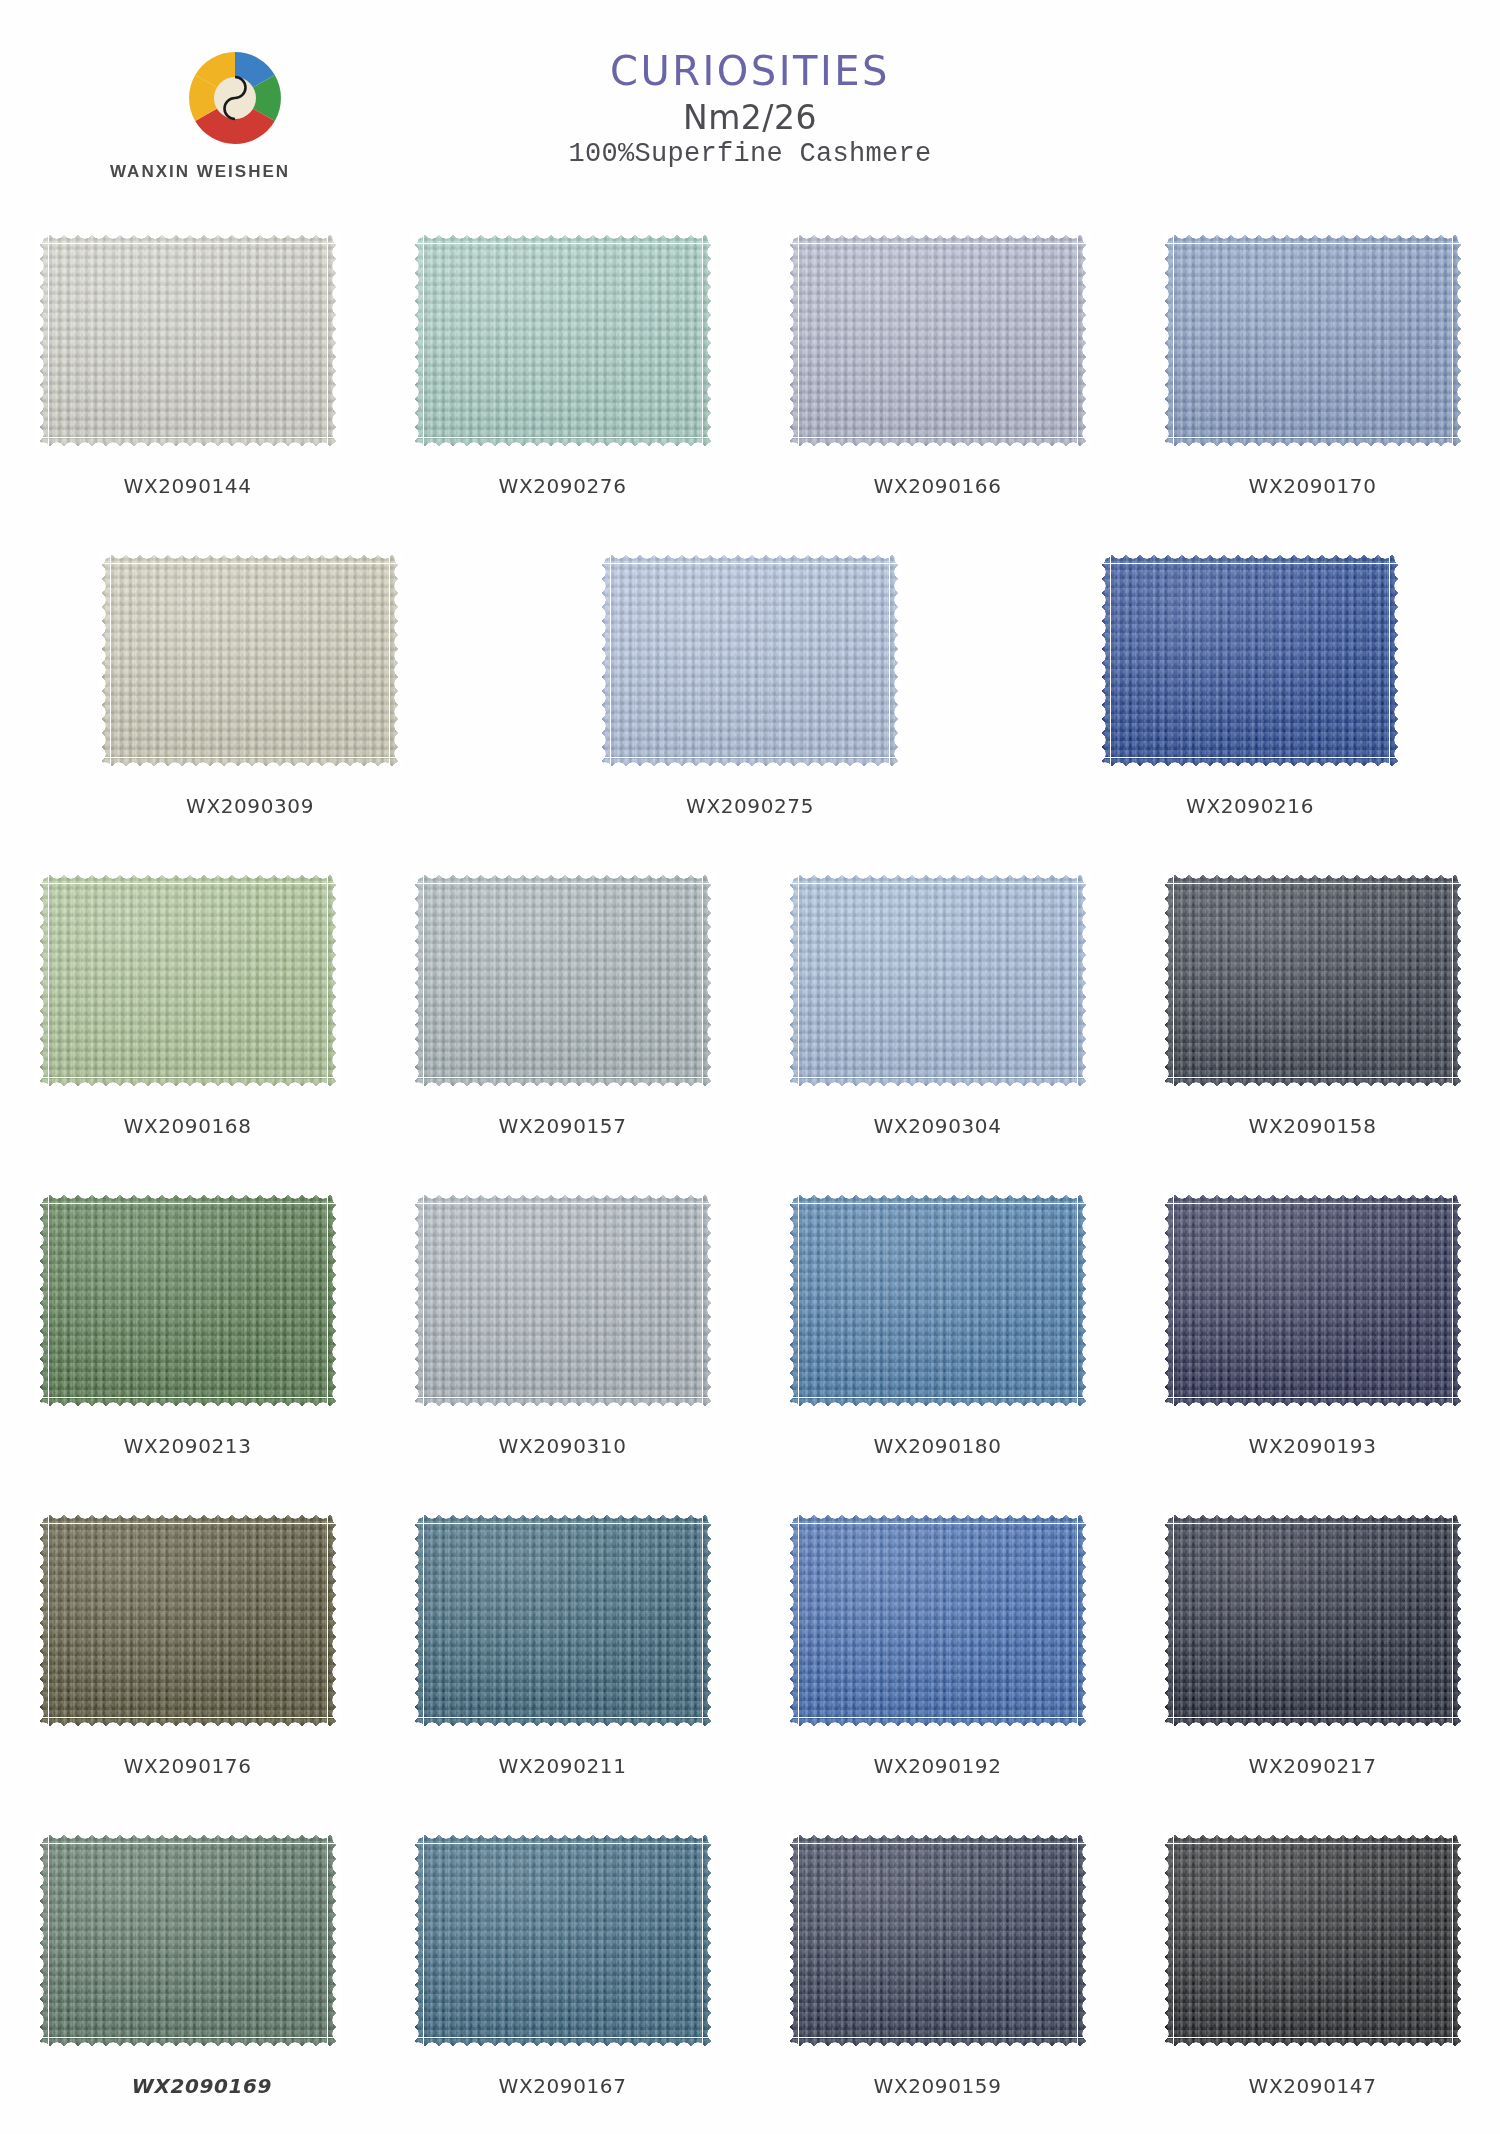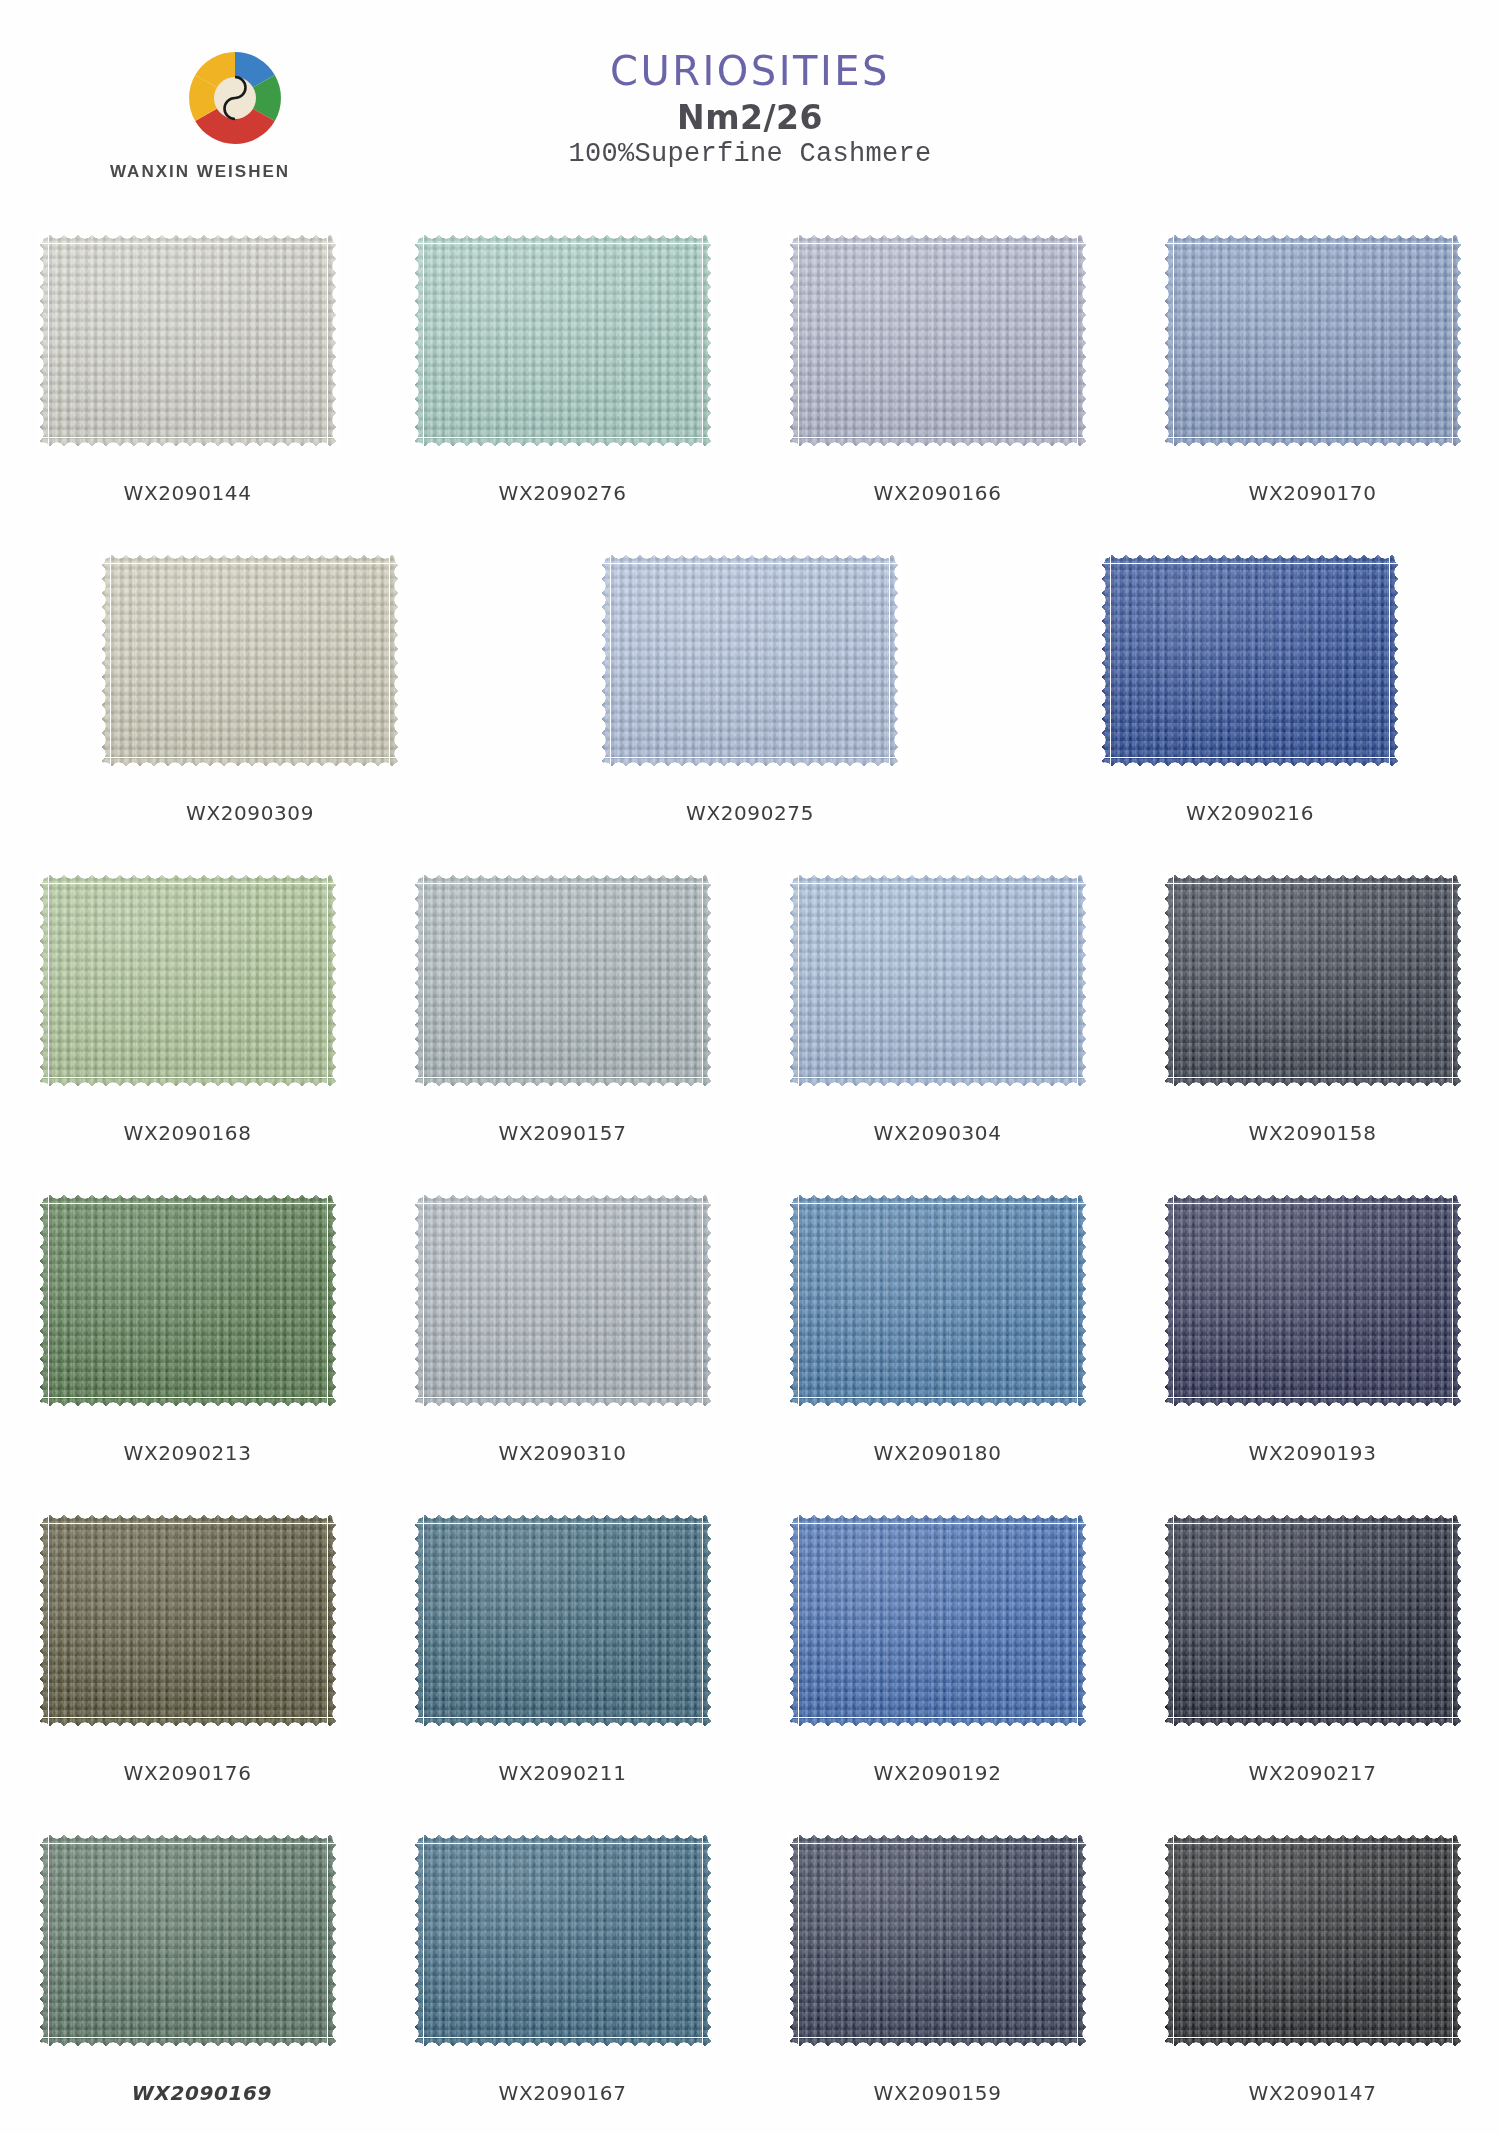--- a/index.html
+++ b/index.html
@@ -64,21 +64,21 @@
     color: #6a64a8;
     font-weight: 400;
     line-height: 1.05;
   }
   .title-sub1 {
     font-family: "DejaVu Sans", sans-serif;
     font-size: 33px;
     color: #4c4c52;
     letter-spacing: 0.5px;
     margin-top: 6px;
-    font-weight: 700;
+    font-weight: 400;
   }
   .title-sub2 {
     font-family: Liberation Mono, monospace;
     font-size: 27px;
     color: #4c4c52;
     letter-spacing: 0.3px;
     margin-top: 2px;
     font-weight: 300;
   }
 
@@ -91,21 +91,20 @@
   }
   .row {
     display: flex;
     height: 320px;
   }
   .cell {
     flex: 1 1 0;
     display: flex;
     flex-direction: column;
     align-items: center;
-    gap: 7px;
   }
 
   .swatch-wrap {
     width: 300px;
     height: 215px;
     position: relative;
     margin-top: 18px;
   }
 
   

